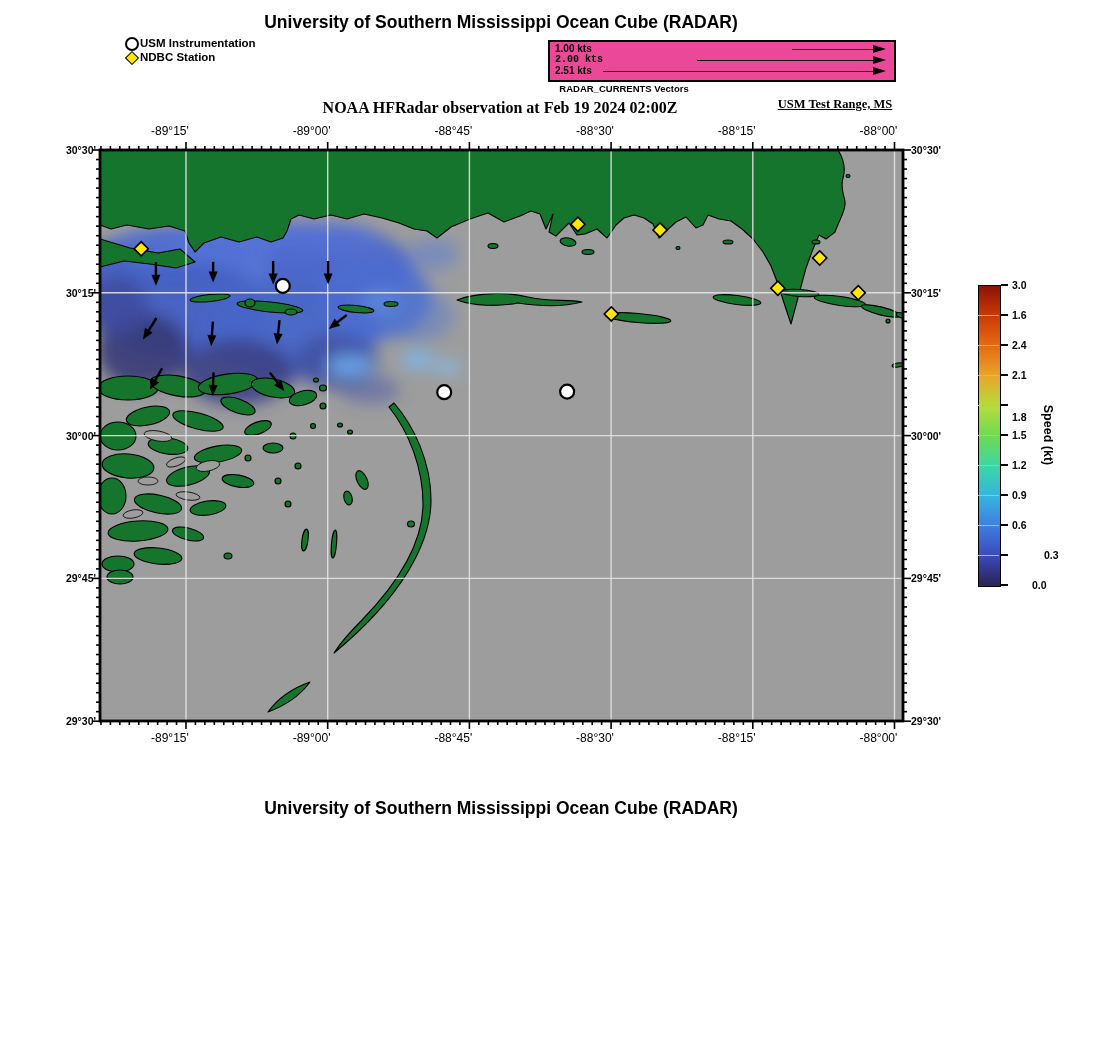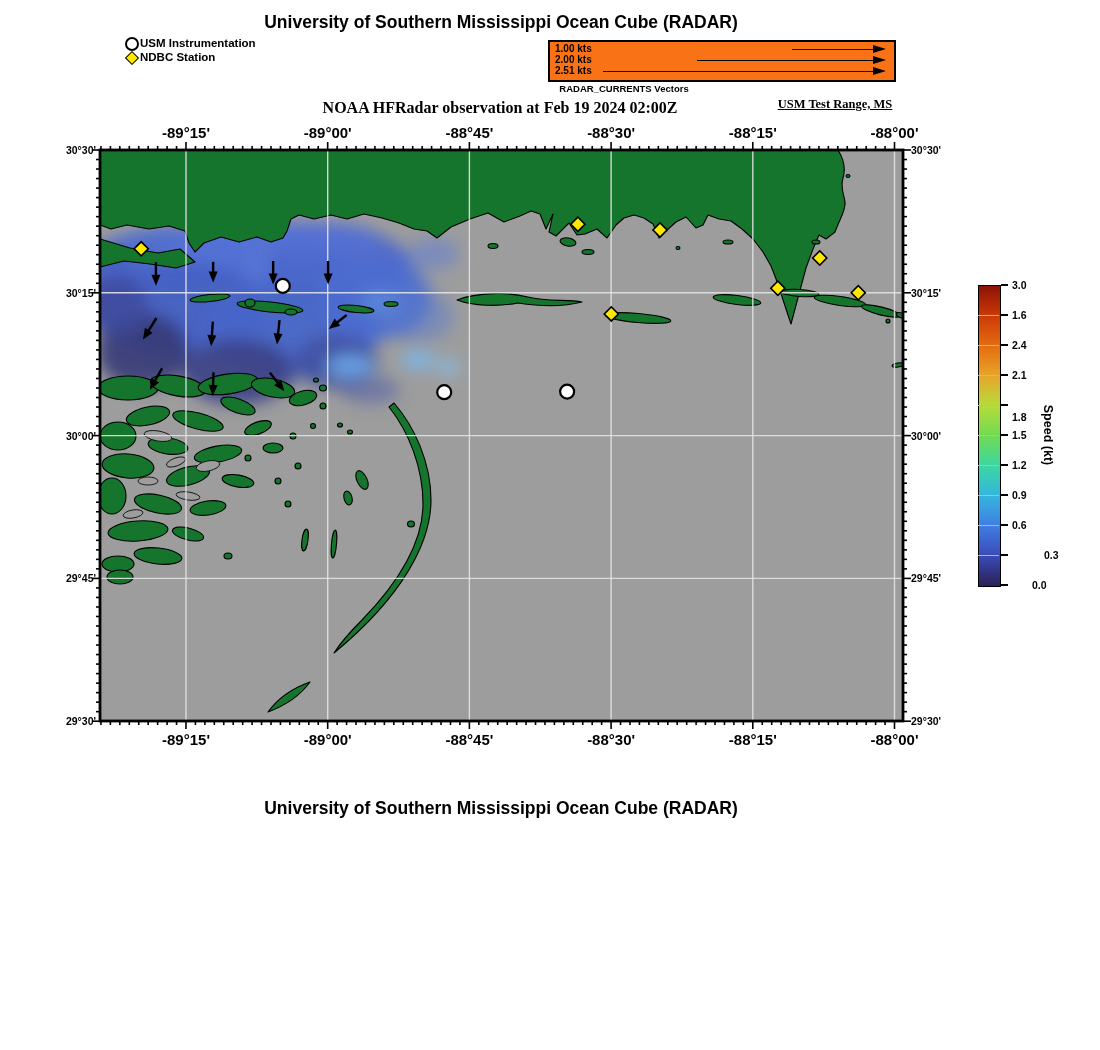--- a/index.html
+++ b/index.html
@@ -11,26 +11,26 @@
   .range-label{top:97px;left:835px;transform:translateX(-50%);font-family:"Liberation Serif",serif;font-size:12.5px;font-weight:bold;white-space:nowrap;text-decoration:underline;}
   .vec-caption{top:83px;left:550px;width:148px;text-align:center;font-size:9.5px;font-weight:bold;white-space:nowrap;}
   
   .legend{top:36px;left:124px;}
   .legend-item{display:flex;align-items:center;height:14px;}
   .legend-item .sym{width:16px;height:14px;position:relative;flex:0 0 16px;}
   .sym-circle::before{content:"";position:absolute;left:1px;top:1px;width:10px;height:10px;border:2px solid #000;border-radius:50%;background:#fff;}
   .sym-diamond::before{content:"";position:absolute;left:2.5px;top:2.5px;width:8px;height:8px;background:#ffe800;border:1.5px solid #000;transform:rotate(45deg);}
   .legend-item .lbl{font-size:11.5px;font-weight:bold;white-space:nowrap;}
   
-  .vecbox{top:40px;left:548px;width:344px;height:38px;border:2.5px solid #000;background:#f97316;}
+  .vecbox{top:40px;left:548px;width:344px;height:38px;border:2.5px solid #000;background:#ec4899;}
   .vecrow-label{position:absolute;left:5px;font-size:10px;font-weight:bold;line-height:10px;white-space:nowrap;}
   .vecrow-line{position:absolute;height:1.5px;background:#000;}
   .vecrow-head{position:absolute;width:0;height:0;border-top:4.5px solid transparent;border-bottom:4.5px solid transparent;border-left:13px solid #000;}
   
-  .xtick{position:absolute;width:70px;margin-left:-35px;text-align:center;font-size:15px;font-weight:700;white-space:nowrap;}
+  .xtick{position:absolute;width:70px;margin-left:-35px;font-size:12px;font-weight:400;white-space:nowrap;}
   .ytick-l{position:absolute;width:62px;text-align:right;font-size:10.5px;font-weight:600;white-space:nowrap;}
   .ytick-r{position:absolute;width:62px;text-align:left;font-size:10.5px;font-weight:600;white-space:nowrap;}
   
   .cbar{top:285px;left:978px;width:21px;height:300px;border:1.4px solid #000;}
   .cbar-line{position:absolute;left:978px;width:21px;height:1px;background:rgba(185,185,185,.95);}
   .cbar-tick{position:absolute;left:1001px;width:7px;height:1.4px;background:#000;}
   .cbar-lbl{position:absolute;left:1012px;font-size:10.5px;font-weight:600;line-height:10px;}
   .cbar-title{top:435px;left:1048px;transform:translate(-50%,-50%) rotate(90deg);font-size:12.5px;font-weight:bold;white-space:nowrap;}
   svg{display:block;}
 </style>
@@ -50,21 +50,21 @@
     <div class="legend-item">
       <span class="sym sym-diamond"></span>
       <span class="lbl">NDBC Station</span>
     </div>
   </div>
 
 <div class="abs vecbox" id="vecbox">
     <div class="vecrow-label" style="top: 2px;">1.00 kts</div>
     <div class="vecrow-line" style="top: 6.5px; left: 241.7px; width: 83.3px;"></div>
     <div class="vecrow-head" style="top: 2.5px; left: 323px;"></div>
-    <div class="vecrow-label" style="top: 13px;">2.00 kts</div>
+    <div class="vecrow-label" style="top: 13px; font-family: Liberation Mono, monospace;">2.00 kts</div>
     <div class="vecrow-line" style="top: 17.5px; left: 147.4px; width: 177.6px;"></div>
     <div class="vecrow-head" style="top: 13.5px; left: 323px;"></div>
     <div class="vecrow-label" style="top: 24px;">2.51 kts</div>
     <div class="vecrow-line" style="top: 28.5px; left: 53.1px; width: 271.9px;"></div>
     <div class="vecrow-head" style="top: 24.5px; left: 323px;"></div>
   </div>
 <div class="abs vec-caption">RADAR_CURRENTS Vectors</div>
 
 <svg class="abs" id="mapsvg" style="left:88px;top:136px;" width="829" height="599" viewBox="0 0 829 599">
   <defs>

